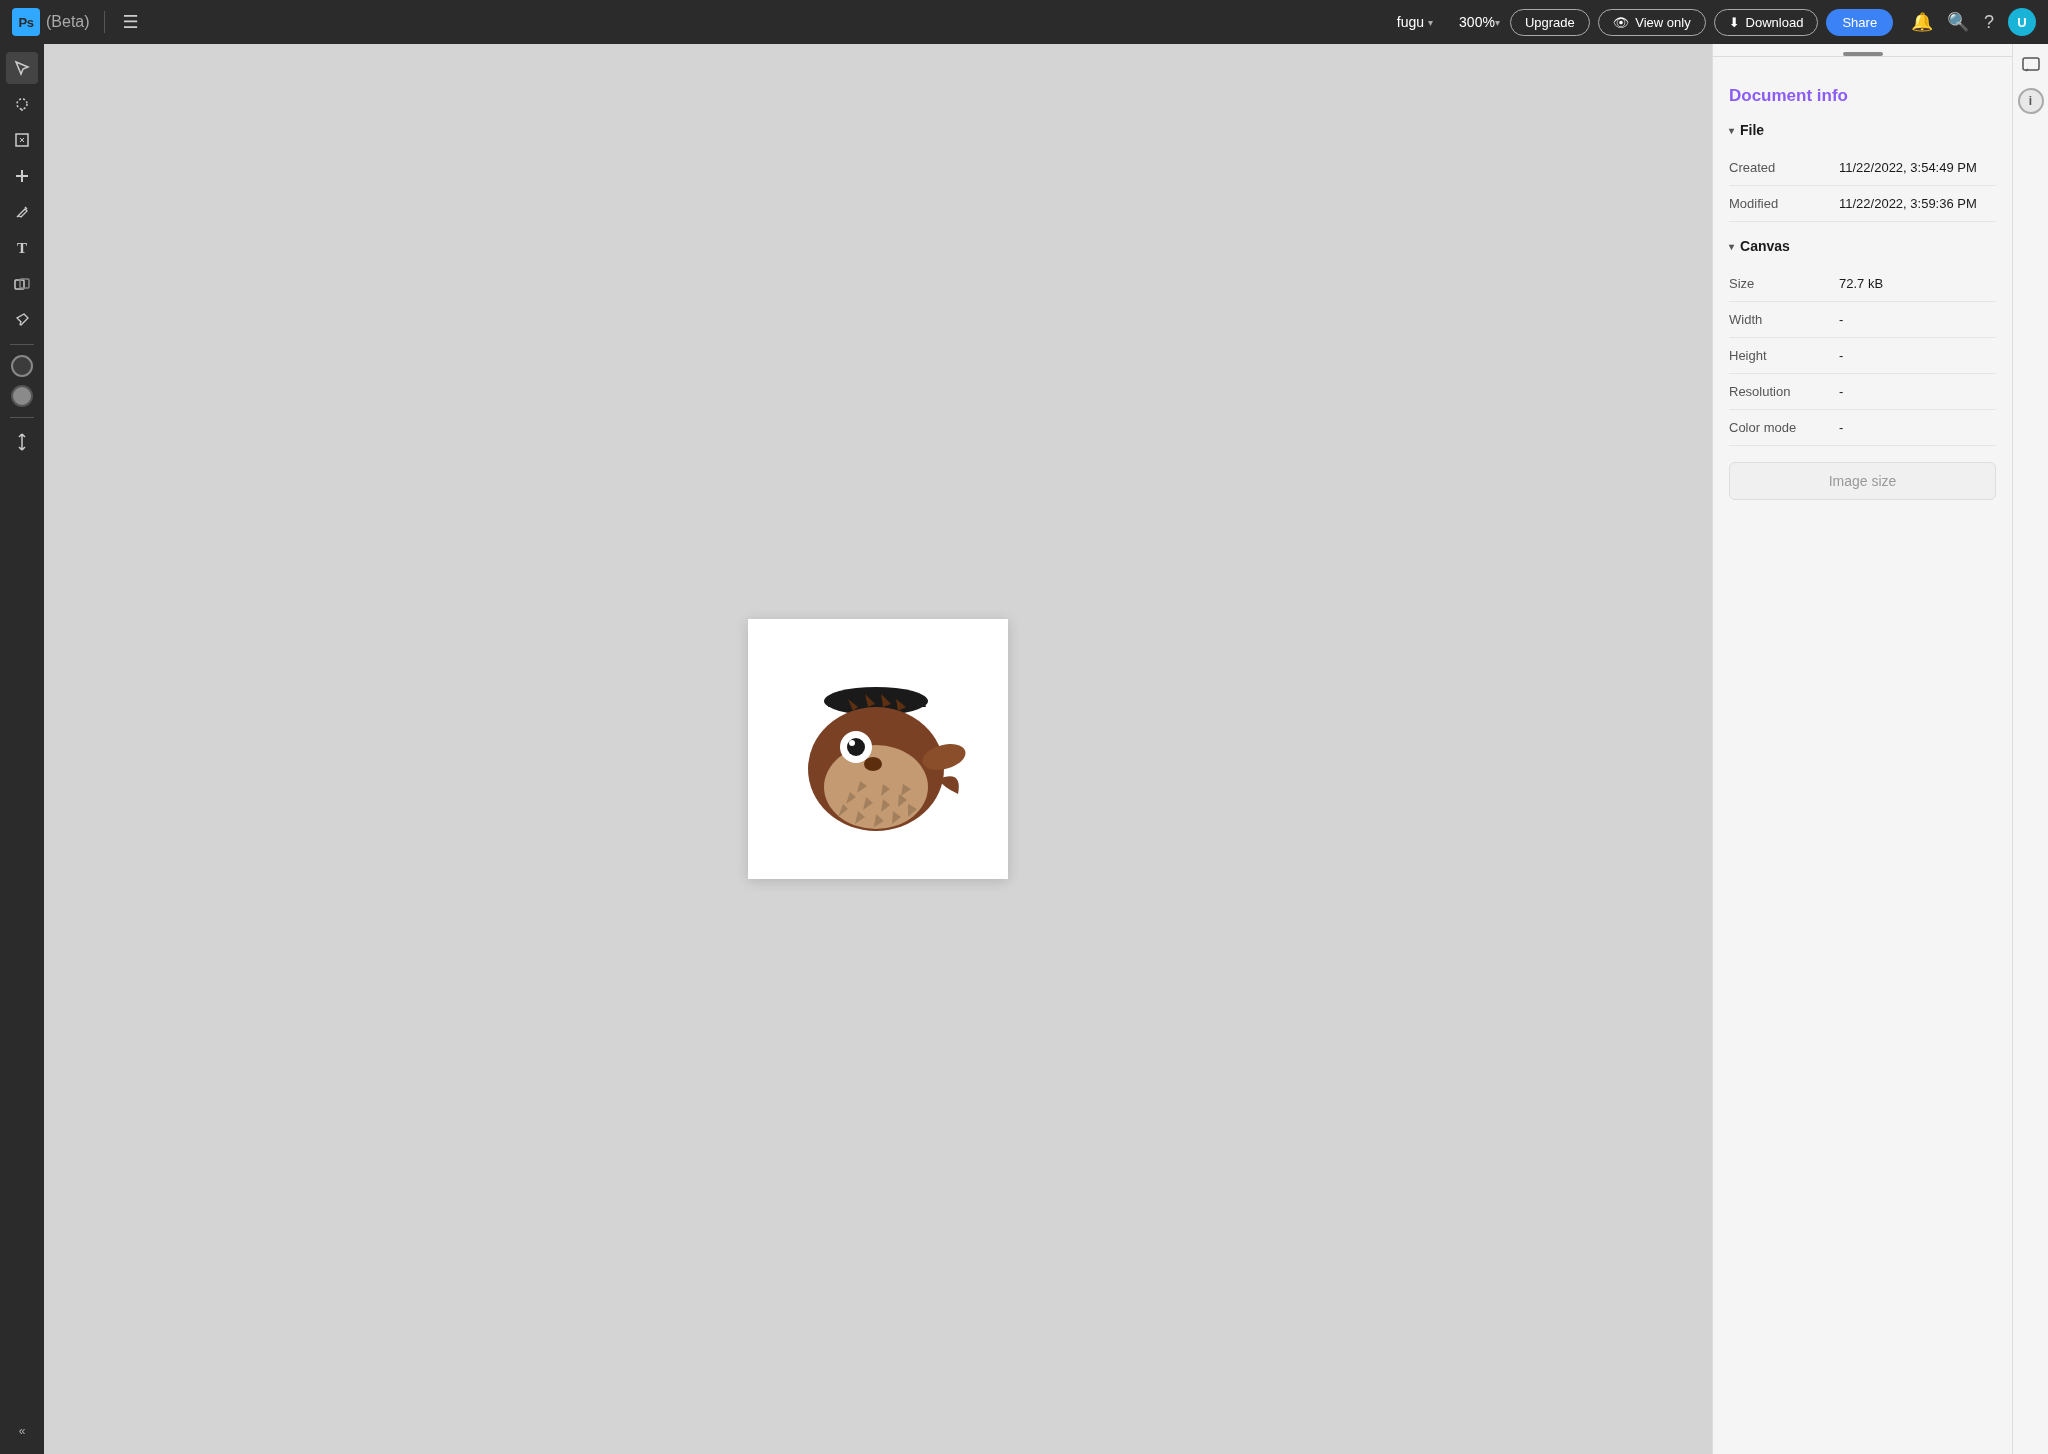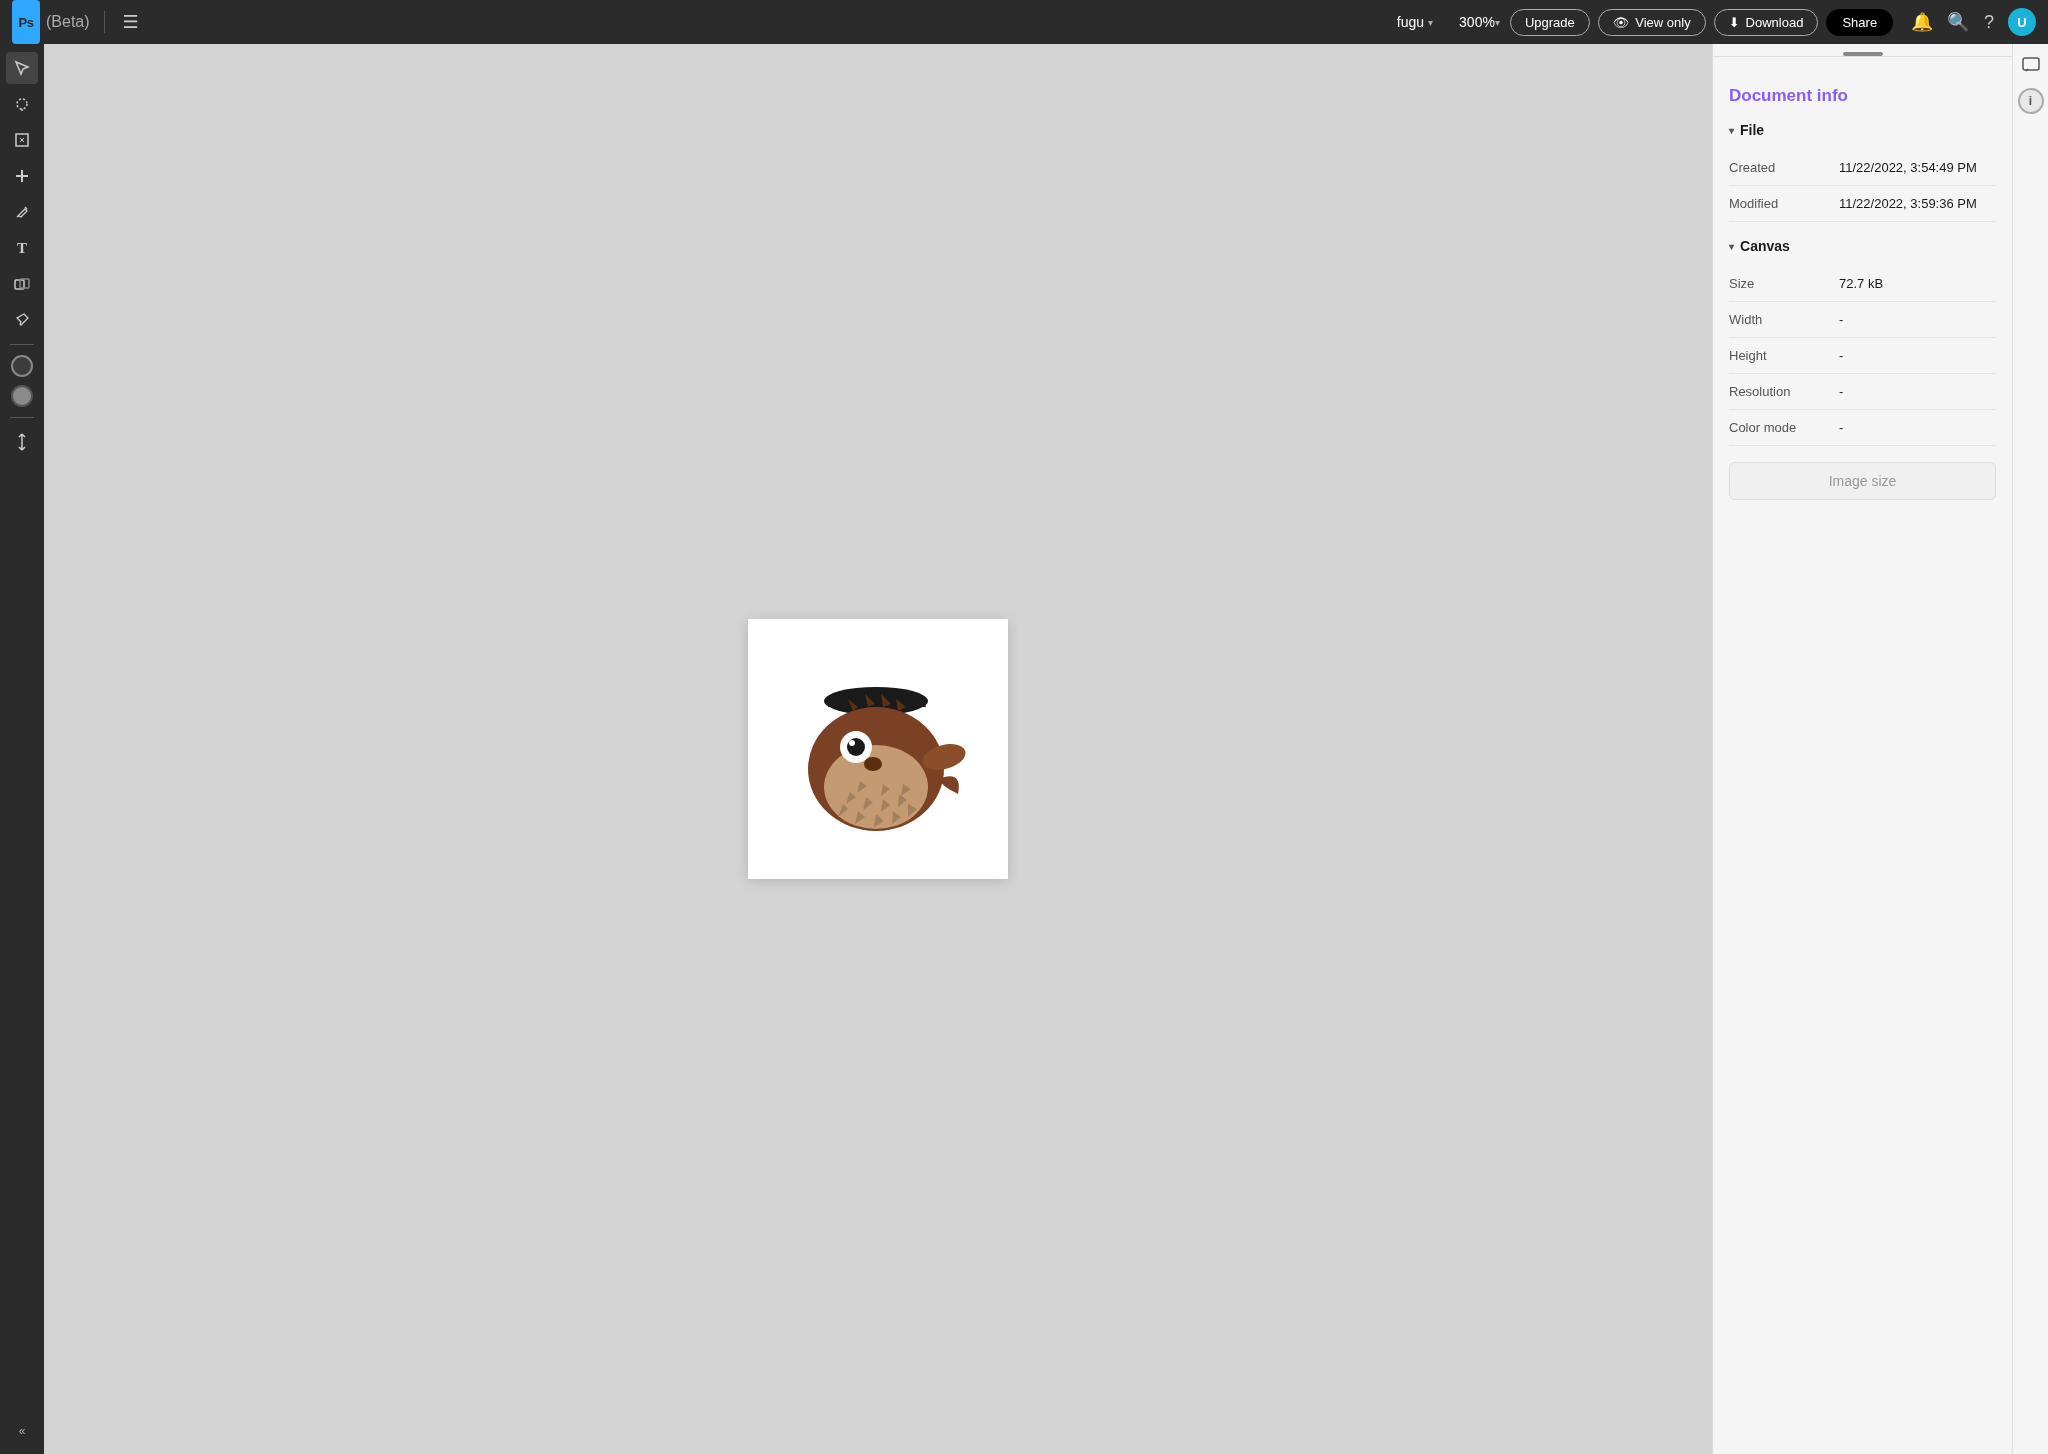--- a/index.html
+++ b/index.html
@@ -4,21 +4,21 @@
   <style>
     * { box-sizing: border-box; margin: 0; padding: 0; }
     body { font-family: -apple-system, BlinkMacSystemFont, 'Segoe UI', sans-serif; background: #d4d4d4; display: flex; flex-direction: column; height: 100vh; overflow: hidden; font-size: 14px; }
 
     
     .topbar {
       display: flex; align-items: center; background: #2b2b2b; height: 44px; padding: 0 12px; gap: 10px; flex-shrink: 0; z-index: 10;
     }
     .topbar-logo { display: flex; align-items: center; gap: 6px; }
     .ps-logo {
-      width: 28px; height: 44px; background: #31a8ff; border-radius: 4px;
+      width: 28px; height: 28px; background: #31a8ff; border-radius: 4px;
       display: flex; align-items: center; justify-content: center;
       font-weight: 900; color: #2b2b2b; font-size: 13px; letter-spacing: -0.5px;
     }
     .ps-beta { color: #aaa; font-size: 16px; }
     .topbar-divider { width: 1px; height: 22px; background: #555; margin: 0 4px; }
     .hamburger { color: #ccc; font-size: 18px; cursor: pointer; padding: 4px; }
     .topbar-spacer { flex: 1; }
     .doc-title {
       display: flex; align-items: center; gap: 4px; color: #fff; font-size: 14px; cursor: pointer;
     }
@@ -31,21 +31,21 @@
     .btn-upgrade {
       border: 1.5px solid #aaa; border-radius: 16px; padding: 5px 14px; color: #fff; background: transparent; cursor: pointer; font-size: 13px;
     }
     .btn-view-only {
       display: flex; align-items: center; gap: 6px; border: 1.5px solid #aaa; border-radius: 16px; padding: 5px 14px; color: #fff; background: transparent; cursor: pointer; font-size: 13px;
     }
     .btn-download {
       display: flex; align-items: center; gap: 6px; border: 1.5px solid #aaa; border-radius: 16px; padding: 5px 14px; color: #fff; background: transparent; cursor: pointer; font-size: 13px;
     }
     .btn-share {
-      background: #000000; border: none; border-radius: 16px; padding: 6px 16px; color: #fff; cursor: pointer; font-size: 13px;
+      background: #3b82f6; border: none; border-radius: 16px; padding: 6px 16px; color: #fff; cursor: pointer; font-size: 13px;
     }
     .topbar-icons { display: flex; align-items: center; gap: 14px; margin-left: 8px; }
     .topbar-icon { color: #ccc; font-size: 18px; cursor: pointer; }
     .avatar {
       width: 28px; height: 28px; border-radius: 50%; background: #1ab3d8;
       display: flex; align-items: center; justify-content: center; color: #fff; font-size: 13px; font-weight: 600; cursor: pointer;
     }
 
     
     .main-area { display: flex; flex: 1; overflow: hidden; }

